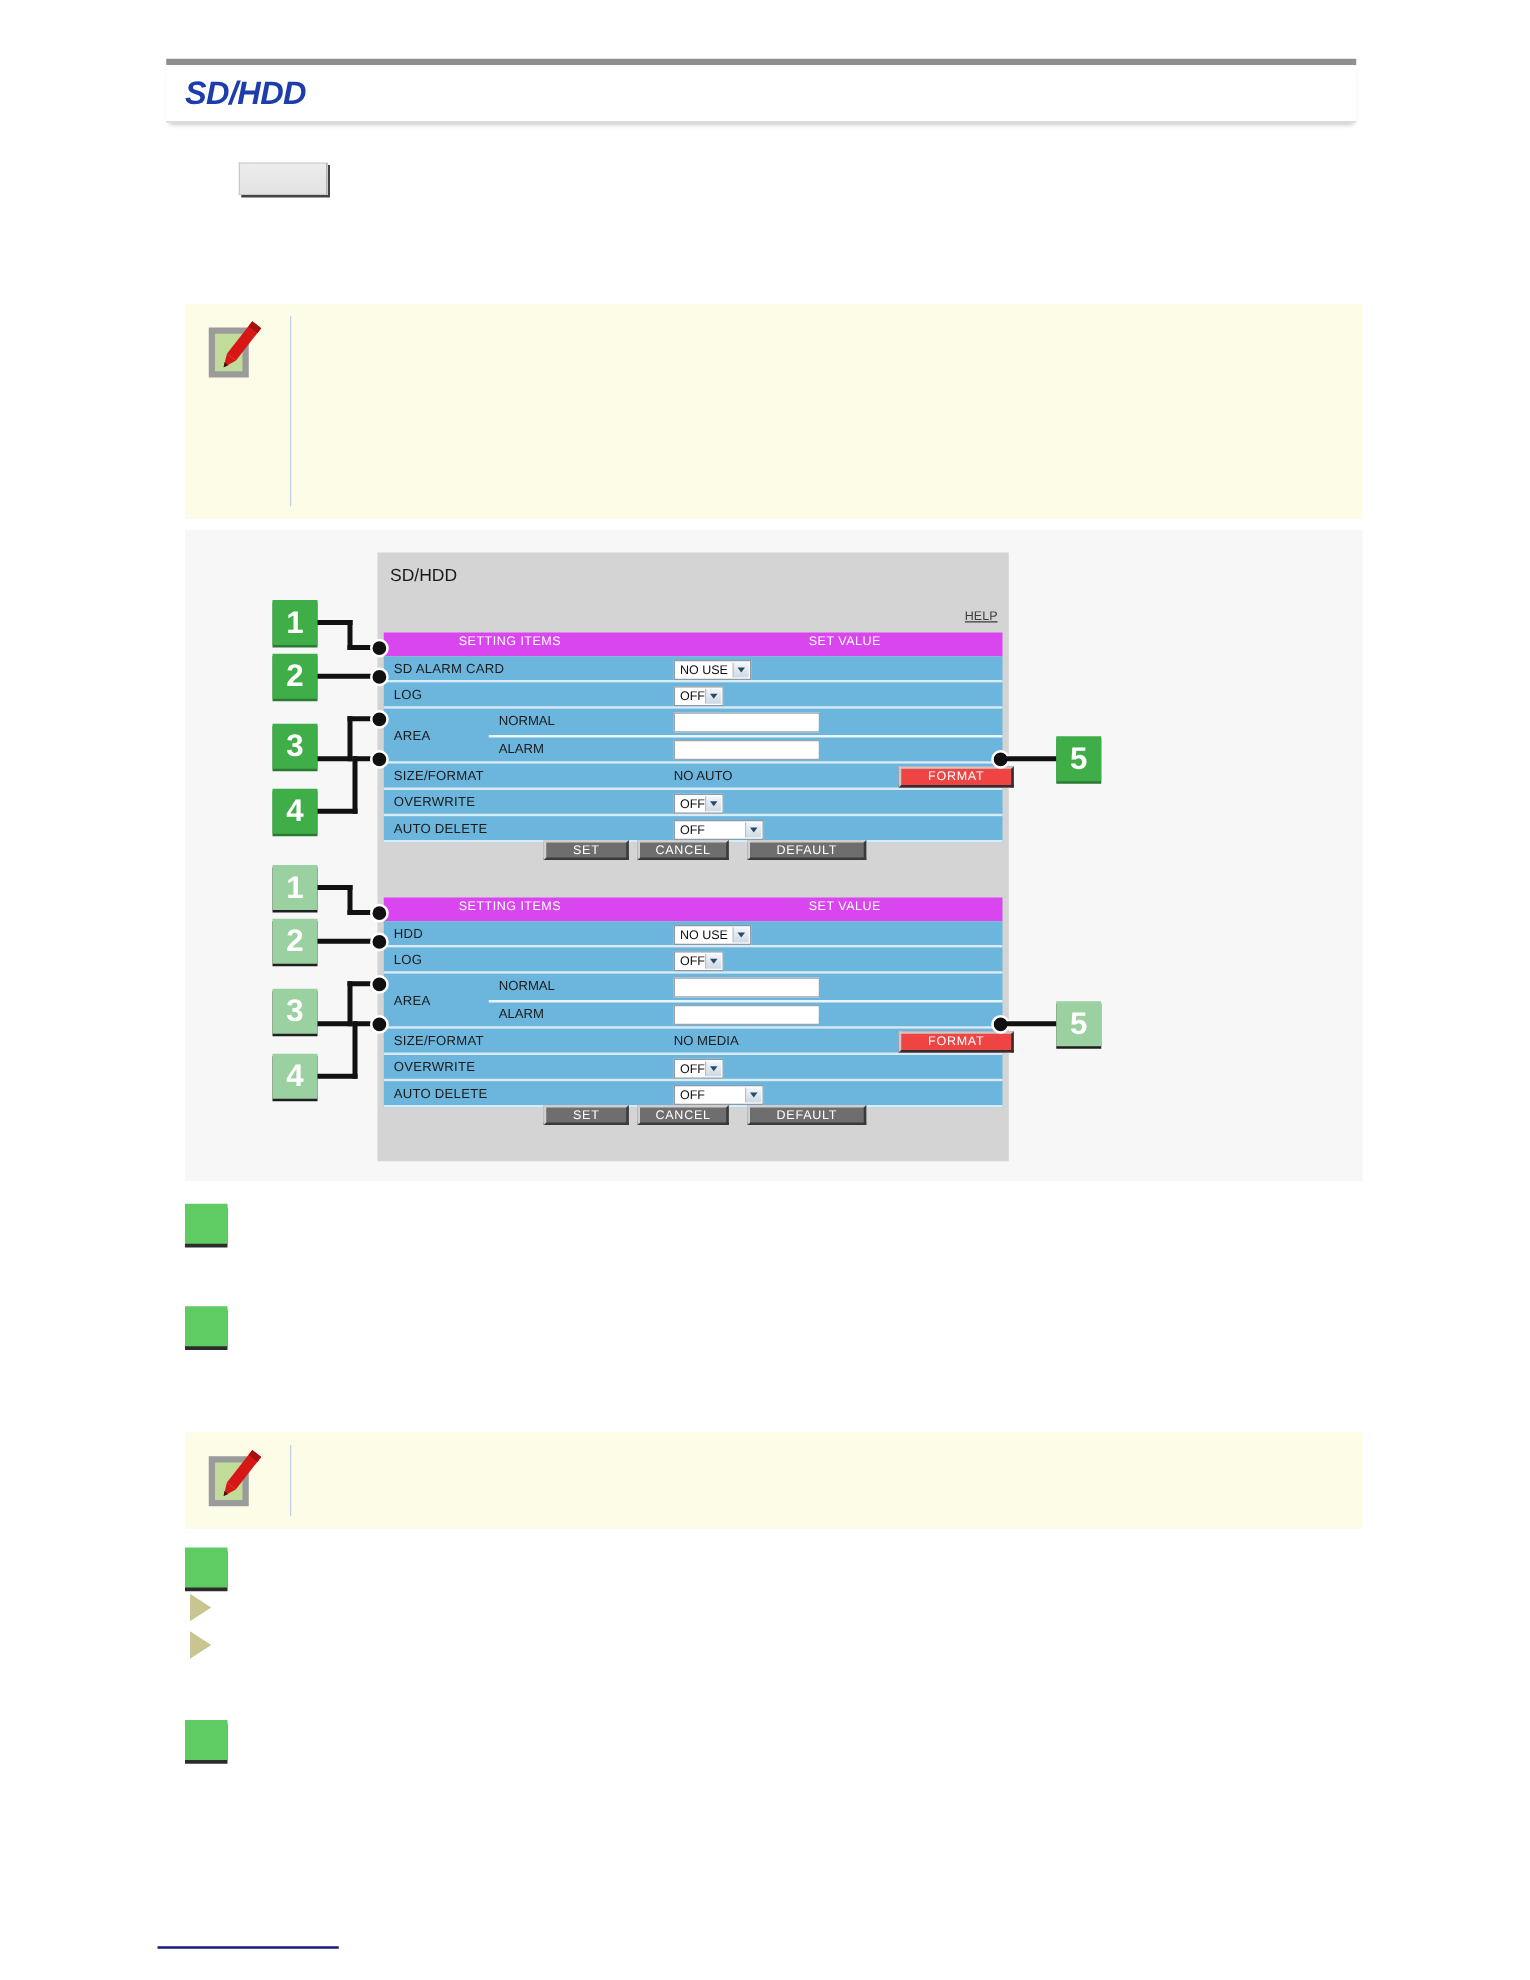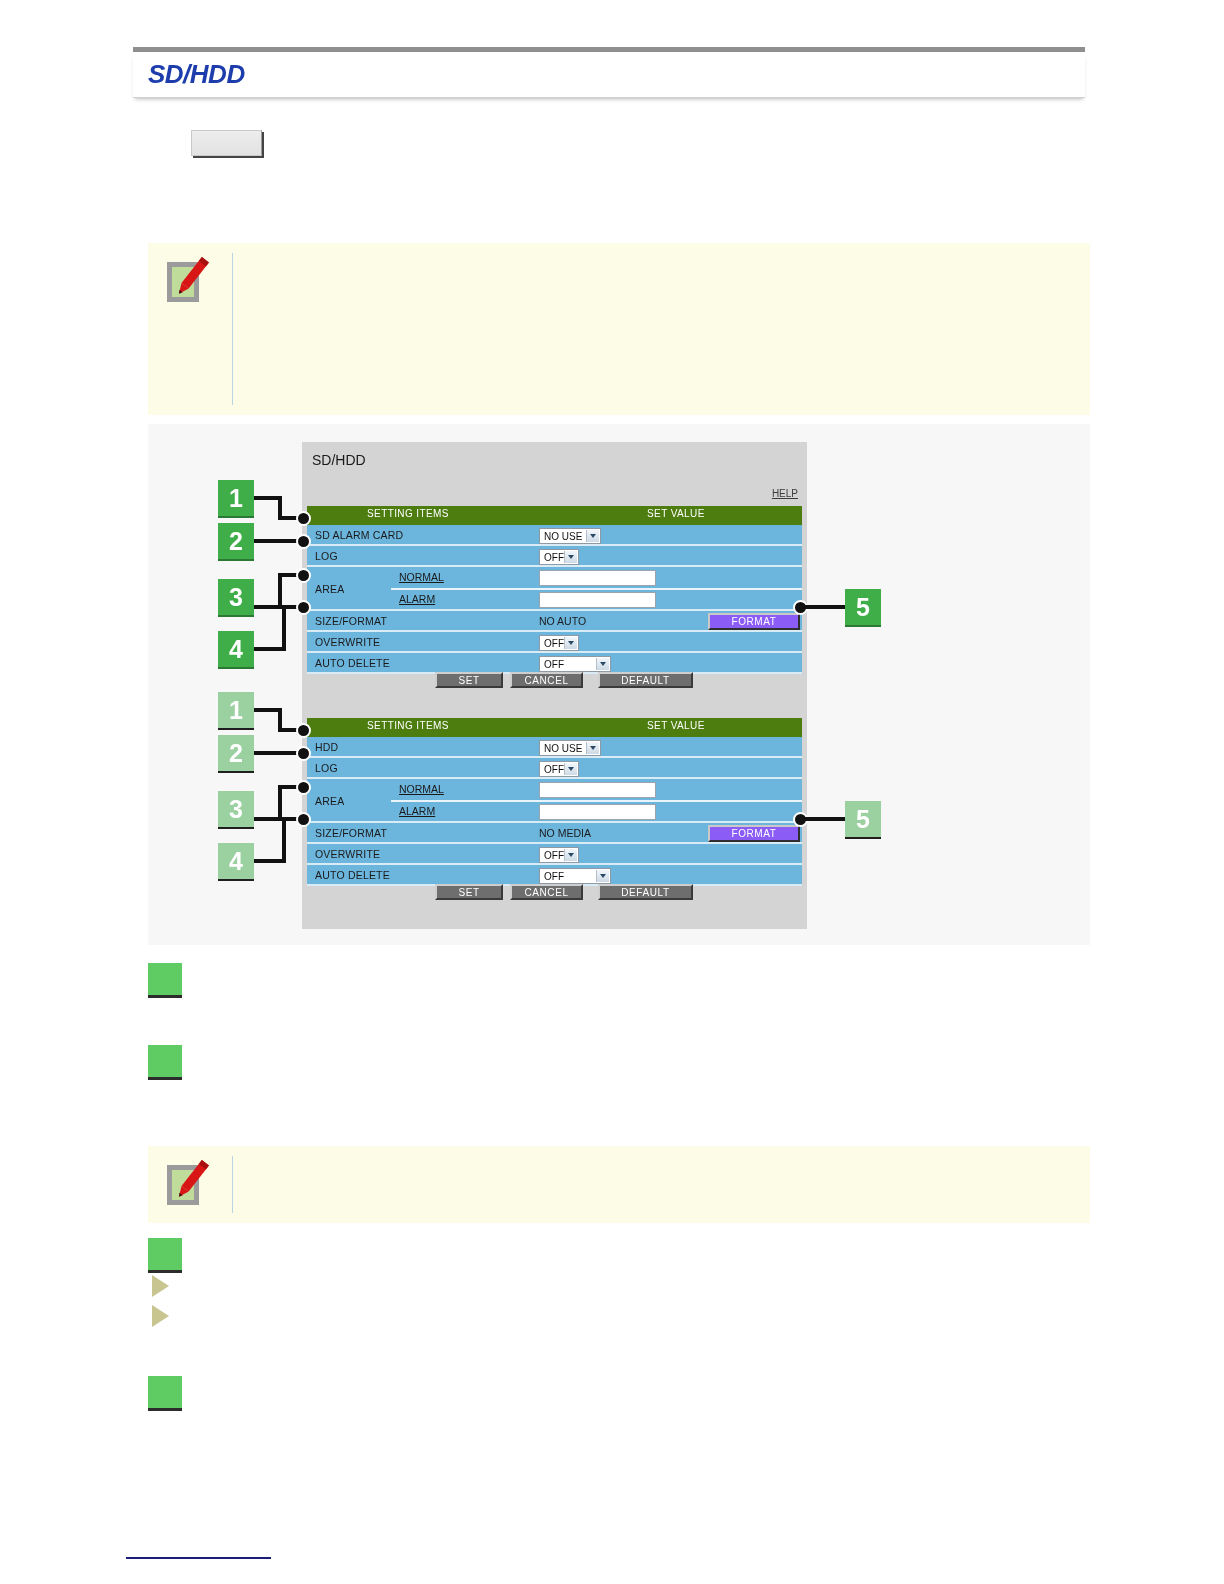--- a/index.html
+++ b/index.html
@@ -141,21 +141,21 @@
   #table-hdd { top: 276px; }
 
   .srow {
     position: relative;
     width: 495px;
     height: 21px;
     background: #6cb5dd;
     border-bottom: 2px solid #d9ecf6;
   }
   .srow.head {
-    background: #4d7c0f;
+    background: #d946ef;
     border-bottom: none;
     height: 19px;
   }
   .srow.head .col-a,
   .srow.head .col-b {
     position: absolute;
     top: 2px;
     font-size: 10px;
     color: #ffffff;
     letter-spacing: 0.4px;
@@ -170,21 +170,20 @@
     font-size: 10.5px;
     color: #1a1a1a;
     letter-spacing: 0.2px;
   }
   .sub-label {
     position: absolute;
     left: 92px;
     top: 4px;
     font-size: 10.5px;
     color: #1a1a1a;
-    text-decoration: underline;
   }
   .value-text {
     position: absolute;
     left: 232px;
     top: 4px;
     font-size: 10.5px;
     color: #1a1a1a;
   }
 
   
@@ -253,25 +252,25 @@
     left: 232px;
     top: 3px;
     width: 117px;
     height: 16px;
     background: #ffffff;
     border: 1px solid #9aa4ae;
   }
 
   .btn-format {
     position: absolute;
-    left: 401px;
+    left: 412px;
     top: 2px;
     width: 92px;
     height: 17px;
-    background: #8b5cf6;
+    background: #ef4444;
     border-top: 2px solid #c9c9c9;
     border-left: 2px solid #c9c9c9;
     border-right: 2px solid #2f2f2f;
     border-bottom: 2px solid #2f2f2f;
     color: #ffffff;
     font-size: 10px;
     letter-spacing: 0.6px;
     display: flex;
     align-items: center;
     justify-content: center;

